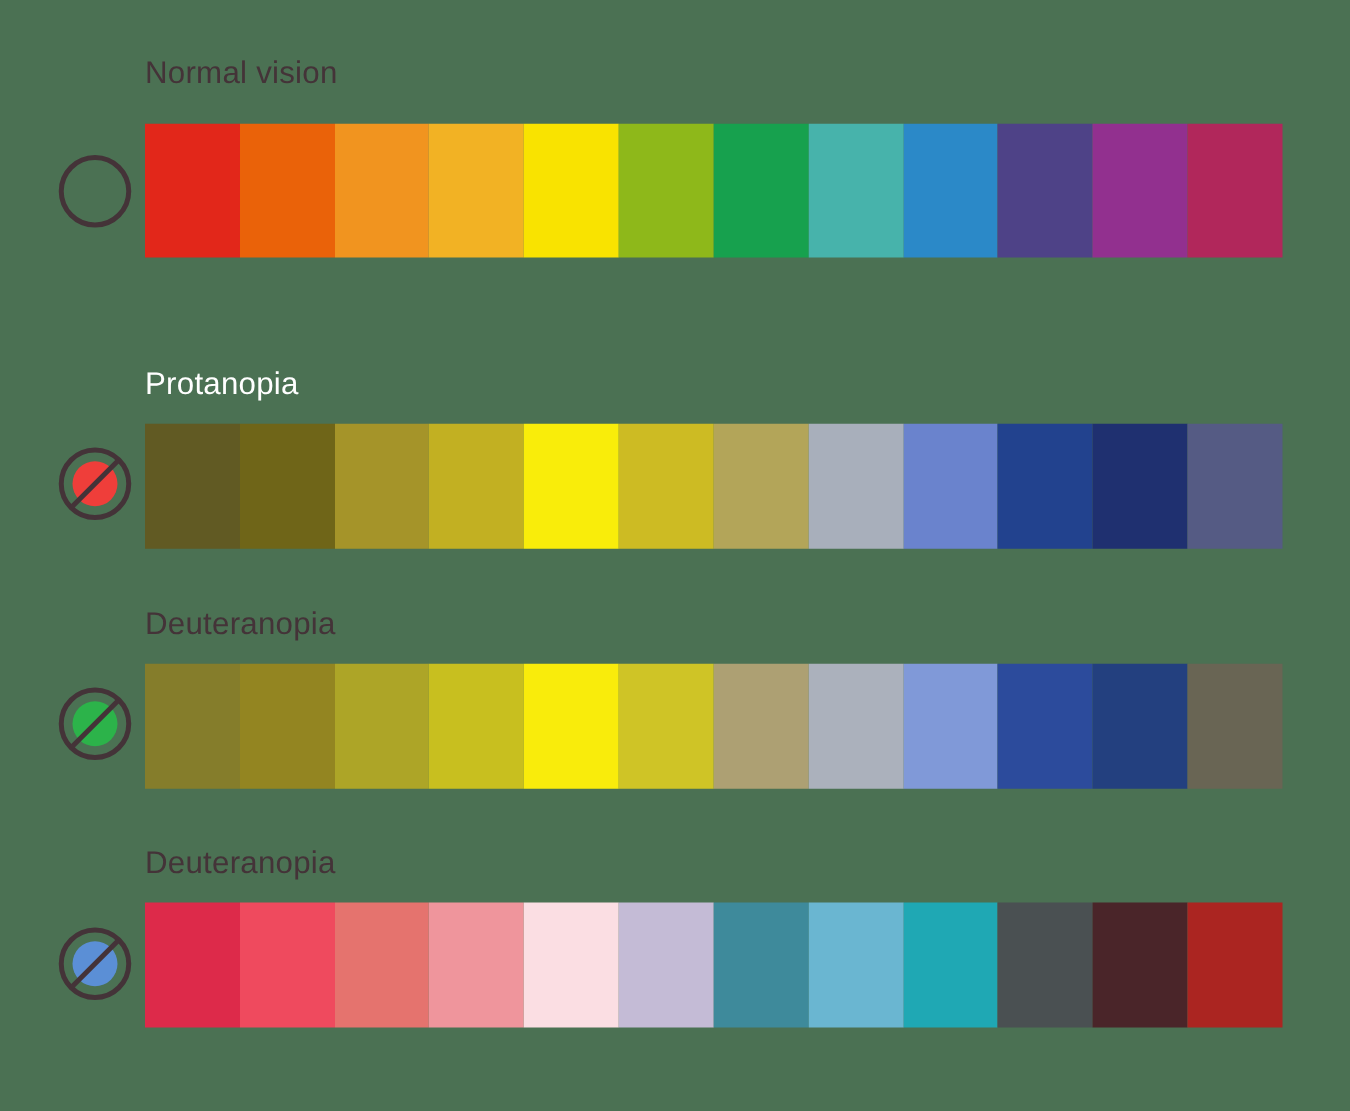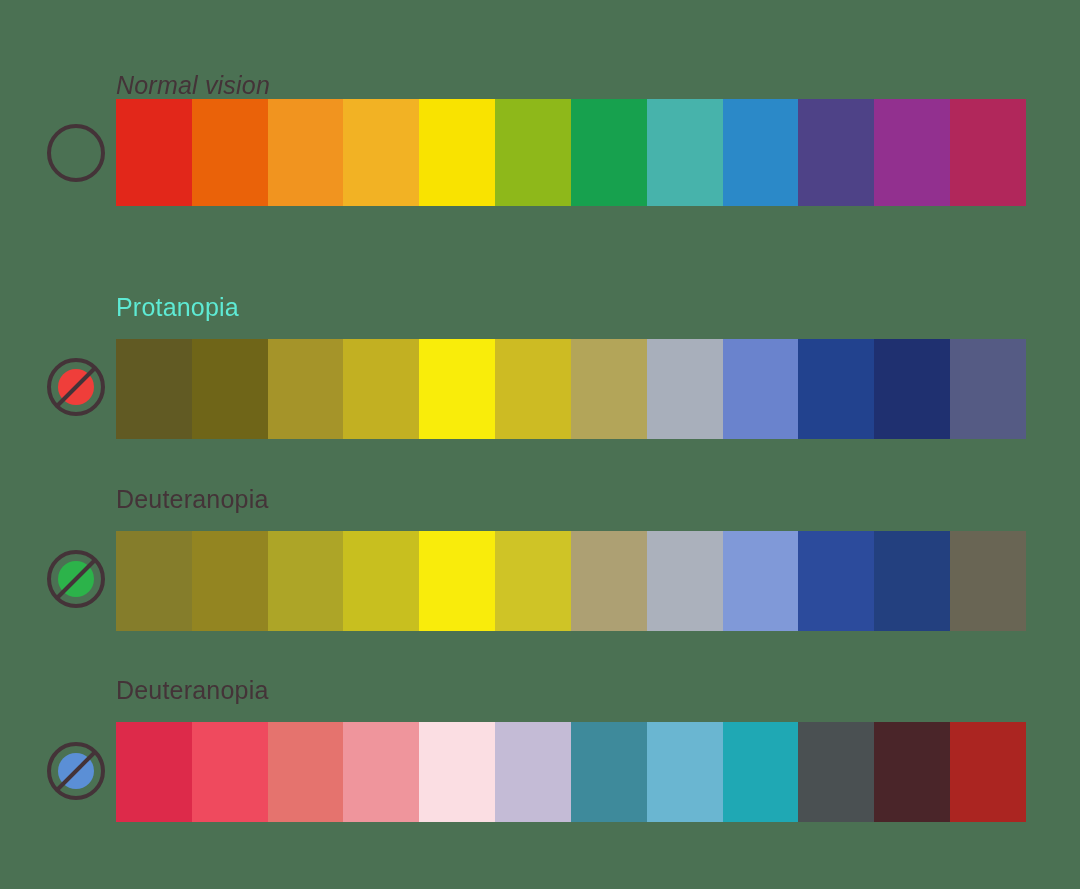--- a/index.html
+++ b/index.html
@@ -40,21 +40,21 @@
     width: 910px;
     display: flex;
     flex-direction: row;
   }
   .swatch {
     flex: 1 1 0;
     height: 100%;
   }
   
   #row-0 { top: 0px; }
-  #row-0 .row-label { top: 71px; font-style: italic; }
+  #row-0 .row-label { top: 44px; }
   #row-0 .row-icon  { top: 122px; }
   #row-0 .swatch-bar { top: 99px; height: 107px; }
 
   #row-1 { top: 0px; }
   #row-1 .row-label { top: 293px; }
   #row-1 .row-icon  { top: 356px; }
   #row-1 .swatch-bar { top: 339px; height: 100px; }
 
   #row-2 { top: 0px; }
   #row-2 .row-label { top: 485px; }
@@ -88,21 +88,21 @@
       <div class="swatch" style="background-color: rgb(23, 161, 78);"></div>
       <div class="swatch" style="background-color: rgb(71, 179, 171);"></div>
       <div class="swatch" style="background-color: rgb(43, 137, 200);"></div>
       <div class="swatch" style="background-color: rgb(78, 66, 135);"></div>
       <div class="swatch" style="background-color: rgb(146, 48, 143);"></div>
       <div class="swatch" style="background-color: rgb(177, 39, 91);"></div>
     </div>
   </div>
 
   <div class="palette-row" id="row-1">
-    <div class="row-label" style="color: #5eead4;">Protanopia</div>
+    <div class="row-label" style="color: #ffffff;">Protanopia</div>
     <div class="row-icon">
       <svg viewBox="0 0 62 62" width="62" height="62" aria-hidden="true">
         <circle cx="31" cy="31" r="18" fill="#ef3e3a"></circle>
         <circle cx="31" cy="31" r="27" fill="none" stroke="#443338" stroke-width="4"></circle>
         <line x1="12" y1="50" x2="50" y2="12" stroke="#443338" stroke-width="4" stroke-linecap="butt"></line>
       </svg>
     </div>
     <div class="swatch-bar">
       <div class="swatch" style="background-color: rgb(97, 90, 35);"></div>
       <div class="swatch" style="background-color: rgb(111, 101, 24);"></div>

